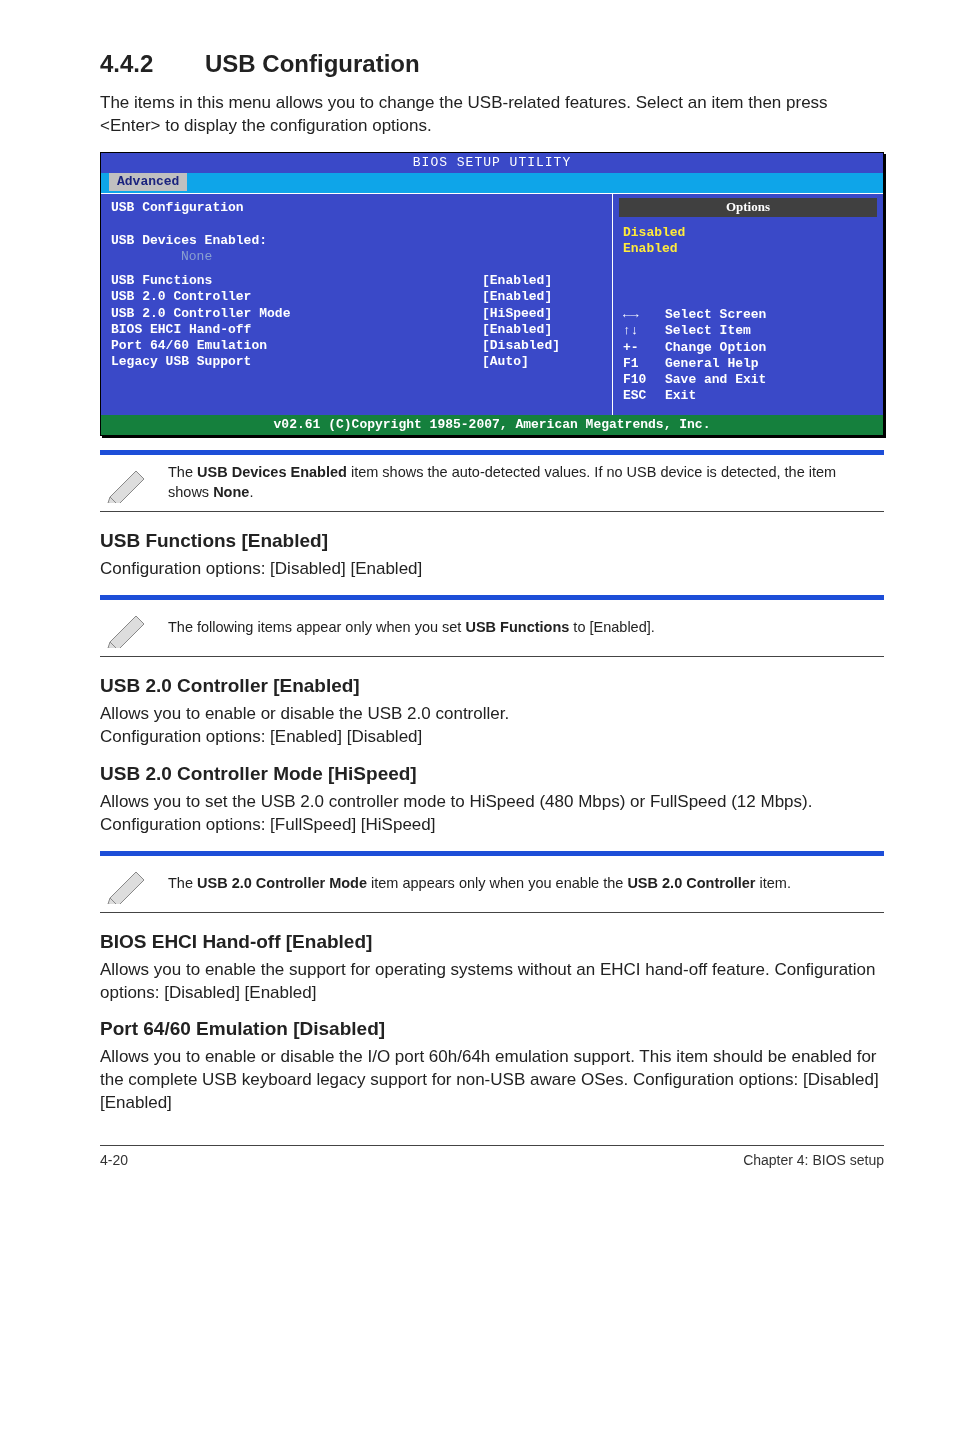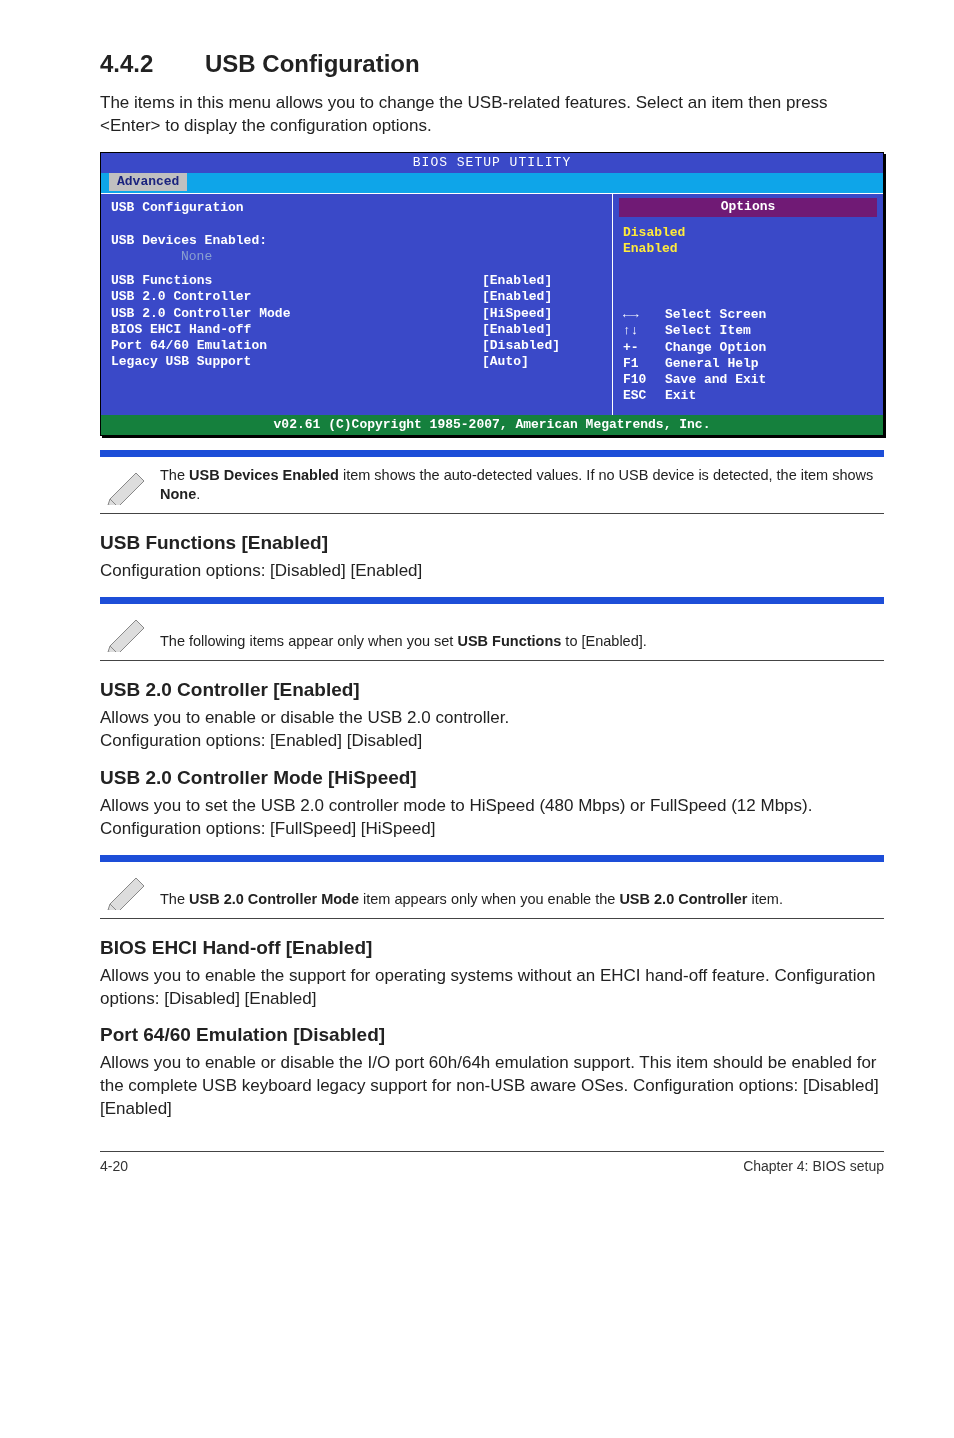--- a/index.html
+++ b/index.html
@@ -81,46 +81,47 @@
     font-weight: bold;
   }
   .bios-gray {
     color: #8aa0d0;
     padding-left: 70px;
   }
   .bios-row { display: flex; }
   .bios-row .k { flex: 1; color: #fff; font-weight: bold; }
   .bios-row .v { width: 120px; color: #fff; font-weight: bold; }
   .bios-opt-title {
-    background: #701a75;
+    background: #404040;
     color: #fff;
     text-align: center;
     padding: 1px 4px;
     margin: -2px -4px 8px -4px;
     font-weight: bold;
+    font-family: Liberation Serif, serif;
   }
   .bios-yellow { color: #ffeb3b; font-weight: bold; }
   .bios-nav {
     margin-top: 50px;
     font-weight: bold;
   }
   .bios-nav-row { display: flex; }
   .bios-nav-row .sym { width: 42px; }
   .bios-footer {
     background: #15803d;
     color: #fff;
     text-align: center;
     padding: 2px 0;
     font-weight: bold;
   }
   .note {
     display: flex;
-    align-items: flex-end;
-    gap: 8px;
-    border-top: 7px solid #1d4ed8;
+    align-items: center;
+    gap: 16px;
+    border-top: 5px solid #1d4ed8;
     border-bottom: 1px solid #444;
     padding: 8px 4px;
     margin: 10px 0 18px 0;
   }
   .note .icon {
     flex: 0 0 48px;
   }
   .note .icon svg { display: block; }
   .note .text {
     font-size: 14.5px;

